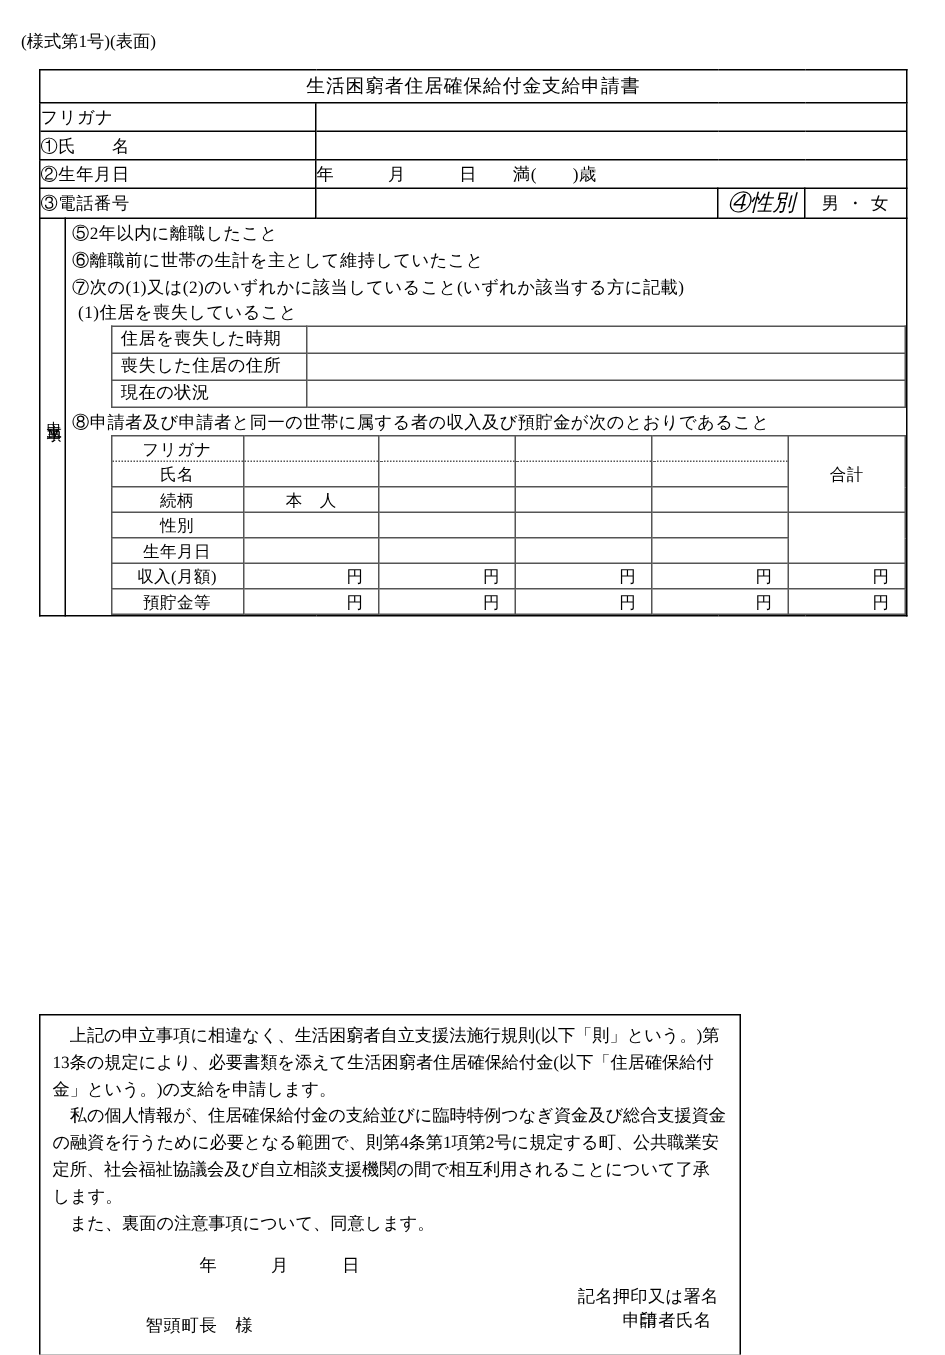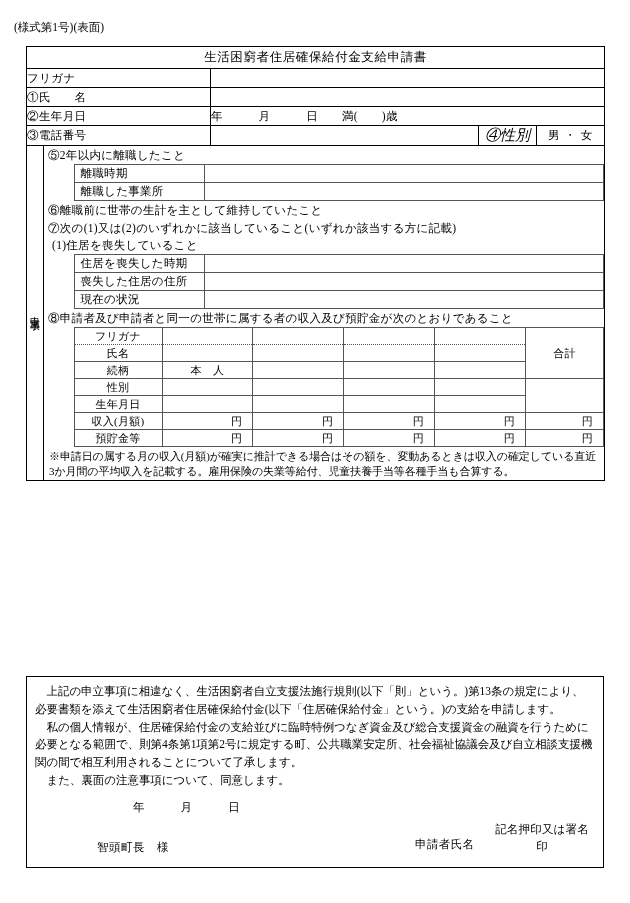--- a/index.html
+++ b/index.html
@@ -154,21 +154,21 @@
     font-size: 11px;
     line-height: 1.32;
     padding: 2px 3px 2px 5px;
     letter-spacing: -0.1px;
   }
 
   
   .stmt-table {
     position: absolute;
     left: 26px; top: 676px;
-    width: 578px;
+    width: 468px;
     border-collapse: collapse;
     table-layout: fixed;
   }
   .stmt-table td {
     border: 1px solid #000;
     padding: 6px 8px 8px 8px;
     vertical-align: top;
   }
   .para {
     font-size: 11.5px;
@@ -250,34 +250,20 @@
       <td class="cell-blank"></td>
       <td class="sex-lbl">④性別</td>
       <td class="sex-val">男 ・ 女</td>
     </tr>
 
     <tr class="decl-row">
       <td class="vert-label"><span>申立事項</span></td>
       <td class="decl-body" colspan="4">
 
         <div class="head-line">⑤2年以内に離職したこと</div>
-        <table class="inner">
-          <tbody>
-                <tr>
-            <td class="indent-pad"></td>
-            <td class="k">離職時期</td>
-            <td class="v"></td>
-          </tr>
-          <tr>
-            <td class="indent-pad"></td>
-            <td class="k">離職した事業所</td>
-            <td class="v"></td>
-          </tr>
-        </tbody>
-            </table>
 
         <div class="head-line">⑥離職前に世帯の生計を主として維持していたこと</div>
 
         <div class="head-line">⑦次の(1)又は(2)のいずれかに該当していること(いずれか該当する方に記載)</div>
         <div class="sub-line">(1)住居を喪失していること</div>
         <table class="inner">
           <tbody>
                 <tr>
             <td class="indent-pad"></td>
             <td class="k">住居を喪失した時期</td>
@@ -364,21 +350,20 @@
             <td class="pad"></td>
             <td class="rk">預貯金等</td>
             <td class="yen">円</td>
             <td class="yen">円</td>
             <td class="yen">円</td>
             <td class="yen">円</td>
             <td class="yen">円</td>
           </tr>
         </tbody>
             </table>
-        <div class="note">※申請日の属する月の収入(月額)が確実に推計できる場合はその額を、変動あるときは収入の確定している直近3か月間の平均収入を記載する。雇用保険の失業等給付、児童扶養手当等各種手当も合算する。</div>
 
       </td>
     </tr>
   </tbody>
     </table>
 
   <table class="stmt-table">
     <tbody>
         <tr>
       <td>

